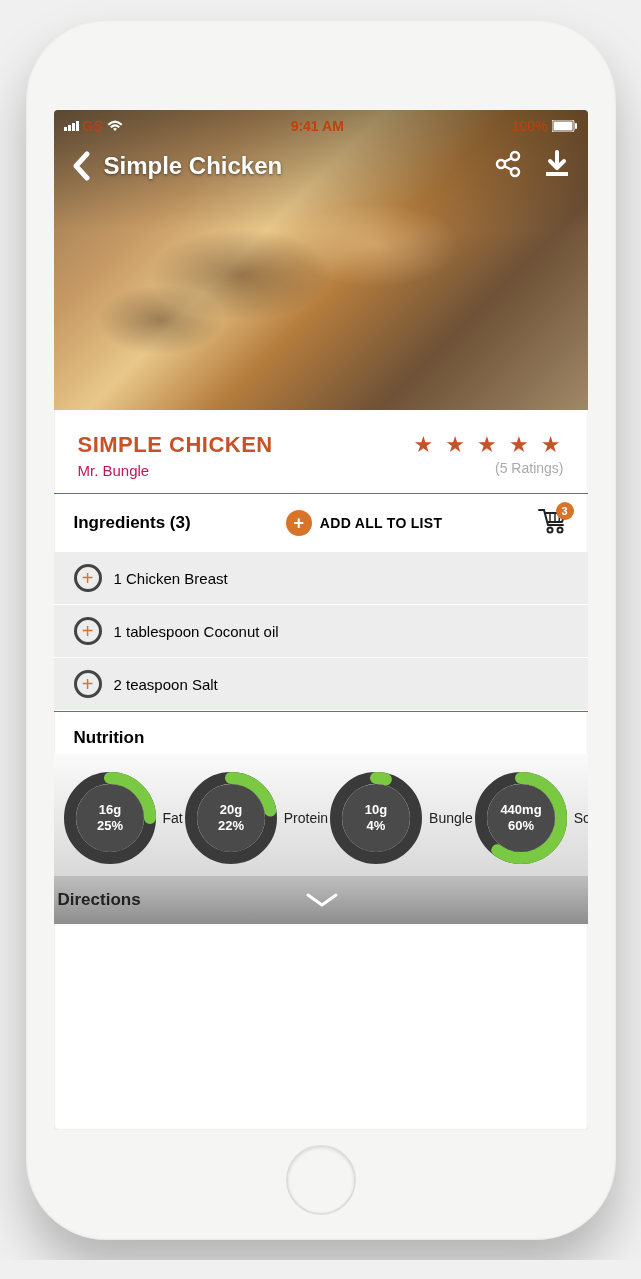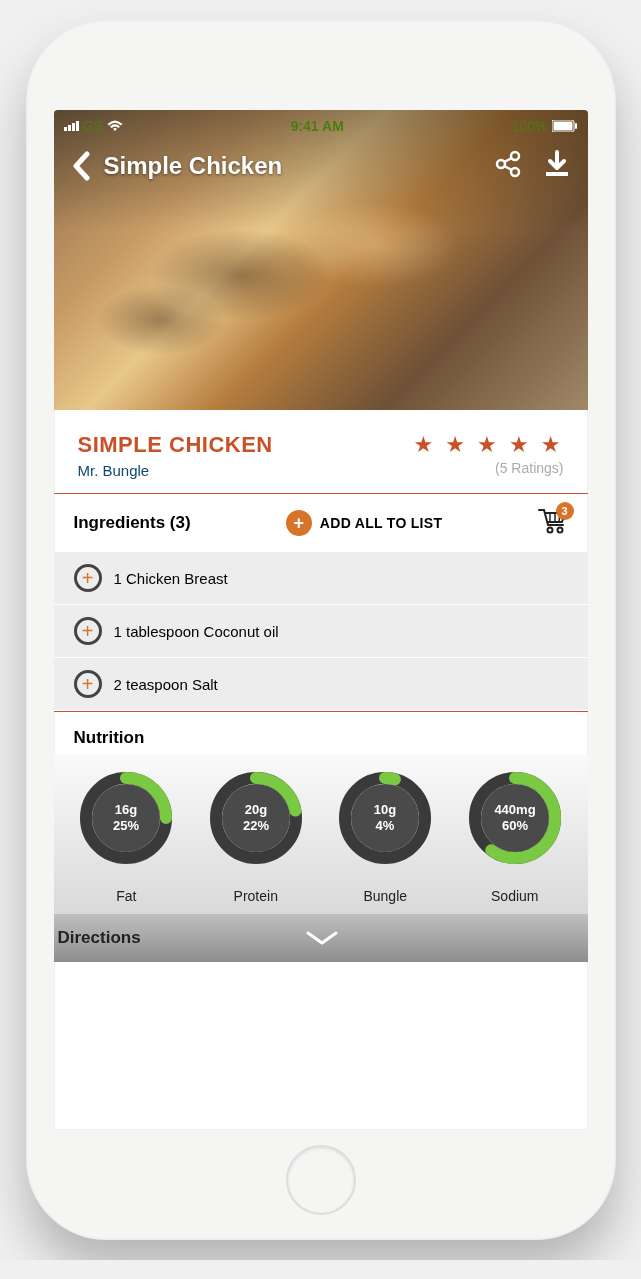--- a/index.html
+++ b/index.html
@@ -41,21 +41,21 @@
     box-shadow: inset 0 0 2px rgba(0,0,0,0.2);
   }
 
   
   .status-bar {
     height: 32px;
     display: flex;
     align-items: center;
     justify-content: space-between;
     padding: 0 10px;
-    color: #4d7c0f;
+    color: #c2410c;
     font-size: 14px;
     font-weight: 500;
     position: absolute;
     top: 0; left: 0; right: 0;
     z-index: 10;
   }
   .status-left, .status-right { display: flex; align-items: center; gap: 4px; }
   .signal-bars { display: inline-flex; align-items: flex-end; gap: 1px; }
   .signal-bars span { width: 3px; background: #fff; display: inline-block; }
   .signal-bars span:nth-child(1){height:4px}
@@ -105,21 +105,21 @@
   .recipe-header {
     padding: 22px 24px 14px;
   }
   .rh-top { display: flex; justify-content: space-between; align-items: flex-start; }
   .rh-title {
     color: #c75227;
     font-size: 22px;
     font-weight: 700;
     letter-spacing: 0.5px;
   }
-  .rh-author { color: #0c4a6e; font-size: 15px; margin-top: 4px; }
+  .rh-author { color: #be185d; font-size: 15px; margin-top: 4px; }
   .rh-stars { color: #c75227; font-size: 22px; letter-spacing: 3px; text-align: right; }
   .rh-ratings { color: #aaa; font-size: 14px; text-align: right; margin-top: 2px; }
   .rh-stats {
     display: flex;
     justify-content: space-between;
     margin-top: 22px;
     font-size: 16px;
     color: #333;
   }
   .rh-stats b { font-weight: 700; }
@@ -200,23 +200,23 @@
   
   .nutrition-head { padding: 16px 20px 6px; font-weight: 700; font-size: 17px; }
   .nutrition-row {
     display: flex;
     justify-content: space-around;
     padding: 16px 8px 10px;
     background: linear-gradient(#fafafa,#d9d9d9);
   }
   .gauge {
     display: flex;
-    flex-direction: column;
-    align-items: center;
-    gap: 22px;
+    flex-direction: row;
+    align-items: center;
+    gap: 5px;
   }
   .gauge svg { display: block; }
   .gauge .g-center {
     fill: #4a4a4a;
   }
   .gauge text {
     fill: #fff;
     font-size: 13px;
     font-weight: 600;
     text-anchor: middle;

